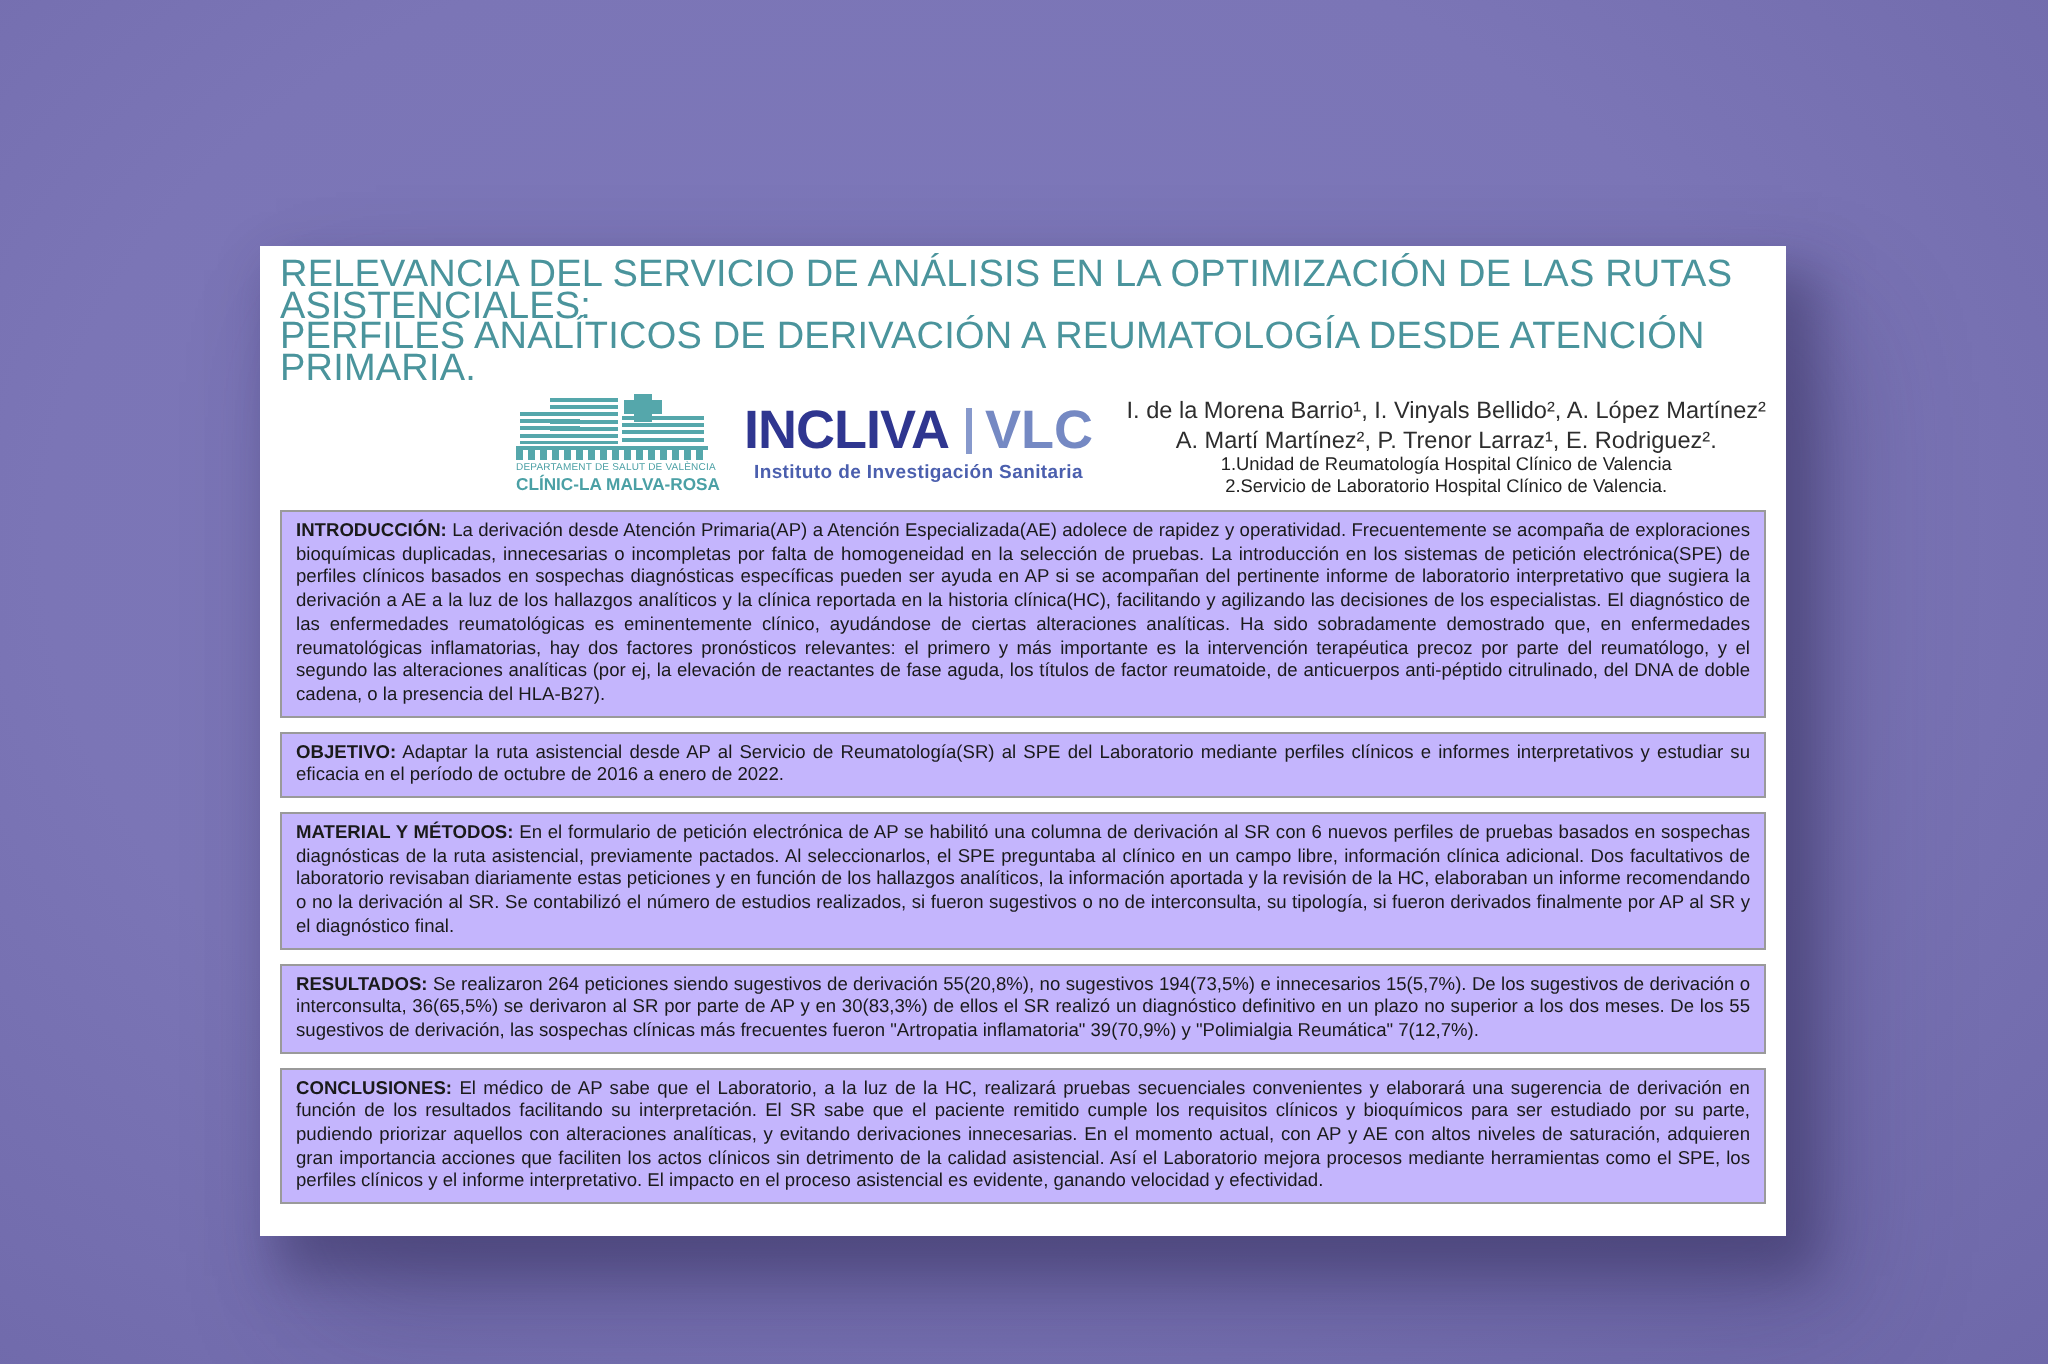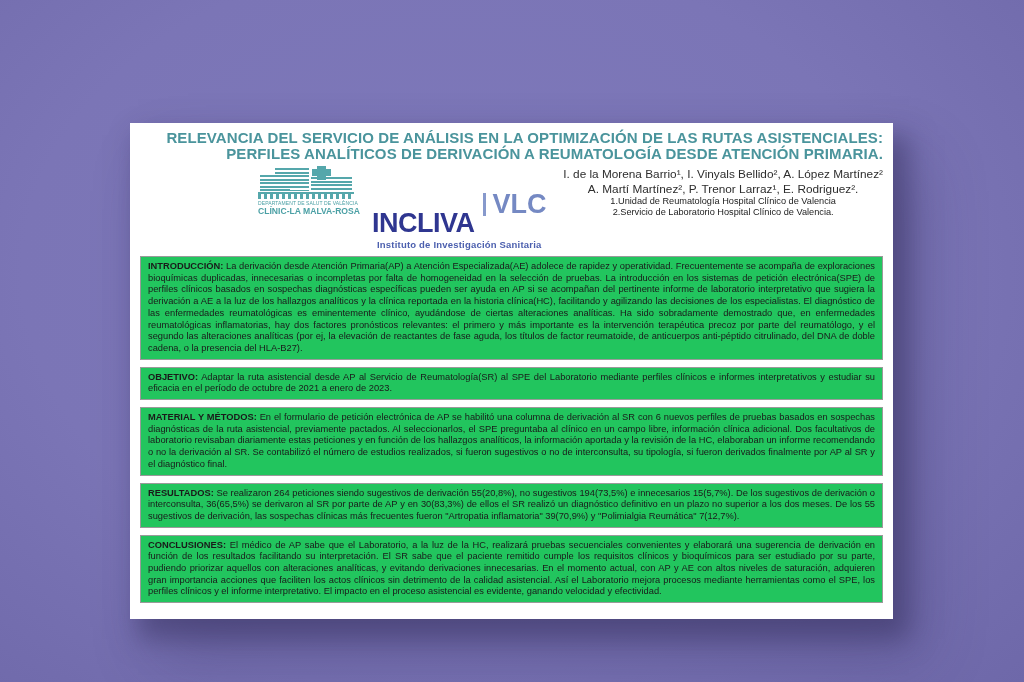--- a/index.html
+++ b/index.html
@@ -8,21 +8,21 @@
     font-family:"Liberation Sans", sans-serif;
     background: radial-gradient(ellipse at 45% 40%, #7e79bb 0%, #7b75b6 55%, #6e68a9 100%);
     position:relative;
   }
   .poster {
     position:absolute; left:130px; top:123px; width:763px; min-height:430px;
     background:#ffffff;
     padding:7px 10px 9px 10px;
     box-shadow: 12px 16px 24px 4px rgba(55,50,98,0.50), 28px 38px 60px rgba(55,50,98,0.30);
   }
-  .title { text-align:right; color:#4a949c; font-weight:bold; font-size:15px; line-height:15.5px; letter-spacing:0.1px; }
+  .title { text-align:left; color:#4a949c; font-weight:normal; font-size:19px; line-height:15.5px; letter-spacing:0.1px; }
   .head-row { display:flex; align-items:flex-start; margin-top:5px; margin-bottom:6px; }
   .logos { display:flex; align-items:flex-start; margin-left:118px; }
 
   
   .clinic-logo { width:96px; }
   .building { position:relative; height:33px; }
   .stripes { position:absolute; background:repeating-linear-gradient(to bottom,#55a7ab 0 2px, rgba(0,0,0,0) 2px 3.6px); }
   .blk-left  { left:2px;  bottom:8px; width:30px; height:16px; }
   .blk-mid   { left:17px; bottom:8px; width:34px; height:23px; }
   .blk-right { left:53px; bottom:8px; width:41px; height:14px; }
@@ -30,31 +30,31 @@
   .cross-h { position:absolute; left:54px; top:3px; width:19px; height:7px; background:#55a7ab; }
   .arcade { position:absolute; left:0; bottom:0; width:96px; height:7px;
     border-top:2px solid #55a7ab;
     background:repeating-linear-gradient(to right,#55a7ab 0 3.5px, rgba(0,0,0,0) 3.5px 6px); }
   .clinic-l1 { margin-top:1px; font-size:5px; color:#4ba0a5; text-align:center; white-space:nowrap; letter-spacing:0.1px; }
   .clinic-l2 { font-size:8.6px; font-weight:bold; color:#4ba0a5; text-align:left; white-space:nowrap; }
 
   
   .incliva { margin-left:18px; padding-top:5px; }
   .incliva-row { display:flex; align-items:center; }
-  .incliva-name { font-size:27px; font-weight:800; color:#2f3690; letter-spacing:-0.5px; line-height:27px;margin-top:39px; }
+  .incliva-name { font-size:27px; font-weight:800; color:#2f3690; letter-spacing:-0.5px; line-height:27px; }
   .incliva-sep { width:3px; height:23px; background:#8799cc; margin:0 7px 0 8px; }
   .incliva-vlc { font-size:27px; font-weight:700; color:#7589c3; line-height:27px; }
   .incliva-sub { font-size:9.5px; font-weight:bold; color:#4b5fae; margin-top:2px; letter-spacing:0.2px;text-align:center; }
 
   .authors { margin-left:auto; text-align:center; color:#2d2d2d; padding-top:1px; }
   .author-line { font-size:11.8px; line-height:14.5px; }
   .affil-line { font-size:9.2px; line-height:11px; color:#222; }
 
   .sec {
-    border:1px solid #9a9a9a; background:#22c55e;
+    border:1px solid #9a9a9a; background:#c4b5fd;
     padding:4px 7px; margin-bottom:7px;
     font-size:9.3px; line-height:11.7px; color:#1a1a1a;
     text-align:justify;
   }
   .sec-label { font-weight:bold; }
 </style>
 </head>
 <body>
 
 <div class="poster">
@@ -94,21 +94,21 @@
     <div class="authors">
       <div class="author-line">I. de la Morena Barrio¹, I. Vinyals Bellido², A. López Martínez²</div>
       <div class="author-line">A. Martí Martínez², P. Trenor Larraz¹, E. Rodriguez².</div>
       <div class="affil-line">1.Unidad de Reumatología Hospital Clínico de Valencia</div>
       <div class="affil-line">2.Servicio de Laboratorio Hospital Clínico de Valencia.</div>
     </div>
   </div>
 
   <p class="sec"><span class="sec-label">INTRODUCCIÓN:</span> <span>La derivación desde Atención Primaria(AP) a Atención Especializada(AE) adolece de rapidez y operatividad. Frecuentemente se acompaña de exploraciones bioquímicas duplicadas, innecesarias o incompletas por falta de homogeneidad en la selección de pruebas. La introducción en los sistemas de petición electrónica(SPE) de perfiles clínicos basados en sospechas diagnósticas específicas pueden ser ayuda en AP si se acompañan del pertinente informe de laboratorio interpretativo que sugiera la derivación a AE a la luz de los hallazgos analíticos y la clínica reportada en la historia clínica(HC), facilitando y agilizando las decisiones de los especialistas. El diagnóstico de las enfermedades reumatológicas es eminentemente clínico, ayudándose de ciertas alteraciones analíticas. Ha sido sobradamente demostrado que, en enfermedades reumatológicas inflamatorias, hay dos factores pronósticos relevantes: el primero y más importante es la intervención terapéutica precoz por parte del reumatólogo, y el segundo las alteraciones analíticas (por ej, la elevación de reactantes de fase aguda, los títulos de factor reumatoide, de anticuerpos anti-péptido citrulinado, del DNA de doble cadena, o la presencia del HLA-B27).</span></p>
 
-  <p class="sec"><span class="sec-label">OBJETIVO:</span> <span>Adaptar la ruta asistencial desde AP al Servicio de Reumatología(SR) al SPE del Laboratorio mediante perfiles clínicos e informes interpretativos y estudiar su eficacia en el período de octubre de 2021 a enero de 2023.</span></p>
+  <p class="sec"><span class="sec-label">OBJETIVO:</span> <span>Adaptar la ruta asistencial desde AP al Servicio de Reumatología(SR) al SPE del Laboratorio mediante perfiles clínicos e informes interpretativos y estudiar su eficacia en el período de octubre de 2016 a enero de 2022.</span></p>
 
   <p class="sec"><span class="sec-label">MATERIAL Y MÉTODOS:</span> <span>En el formulario de petición electrónica de AP se habilitó una columna de derivación al SR con 6 nuevos perfiles de pruebas basados en sospechas diagnósticas de la ruta asistencial, previamente pactados. Al seleccionarlos, el SPE preguntaba al clínico en un campo libre, información clínica adicional. Dos facultativos de laboratorio revisaban diariamente estas peticiones y en función de los hallazgos analíticos, la información aportada y la revisión de la HC, elaboraban un informe recomendando o no la derivación al SR. Se contabilizó el número de estudios realizados, si fueron sugestivos o no de interconsulta, su tipología, si fueron derivados finalmente por AP al SR y el diagnóstico final.</span></p>
 
   <p class="sec"><span class="sec-label">RESULTADOS:</span> <span>Se realizaron 264 peticiones siendo sugestivos de derivación 55(20,8%), no sugestivos 194(73,5%) e innecesarios 15(5,7%). De los sugestivos de derivación o interconsulta, 36(65,5%) se derivaron al SR por parte de AP y en 30(83,3%) de ellos el SR realizó un diagnóstico definitivo en un plazo no superior a los dos meses. De los 55 sugestivos de derivación, las sospechas clínicas más frecuentes fueron "Artropatia inflamatoria" 39(70,9%) y "Polimialgia Reumática" 7(12,7%).</span></p>
 
   <p class="sec"><span class="sec-label">CONCLUSIONES:</span> <span>El médico de AP sabe que el Laboratorio, a la luz de la HC, realizará pruebas secuenciales convenientes y elaborará una sugerencia de derivación en función de los resultados facilitando su interpretación. El SR sabe que el paciente remitido cumple los requisitos clínicos y bioquímicos para ser estudiado por su parte, pudiendo priorizar aquellos con alteraciones analíticas, y evitando derivaciones innecesarias. En el momento actual, con AP y AE con altos niveles de saturación, adquieren gran importancia acciones que faciliten los actos clínicos sin detrimento de la calidad asistencial. Así el Laboratorio mejora procesos mediante herramientas como el SPE, los perfiles clínicos y el informe interpretativo. El impacto en el proceso asistencial es evidente, ganando velocidad y efectividad.</span></p>
 
 </div>
 
 </body></html>

